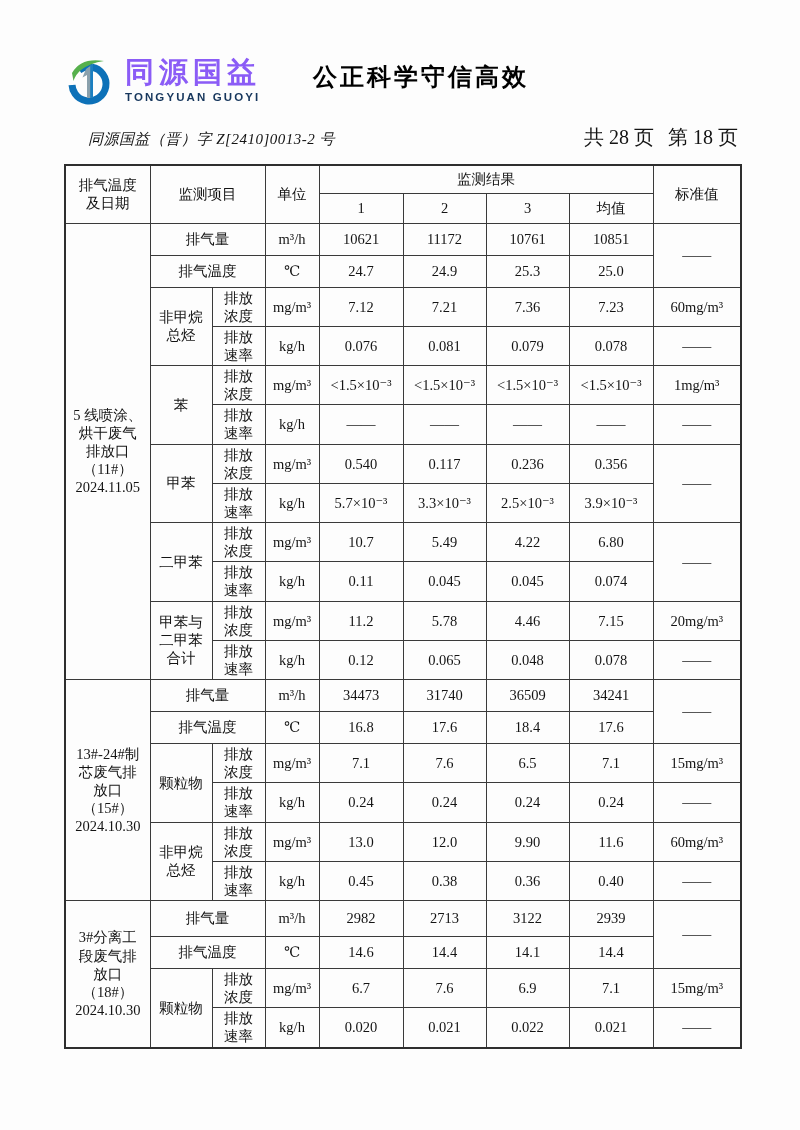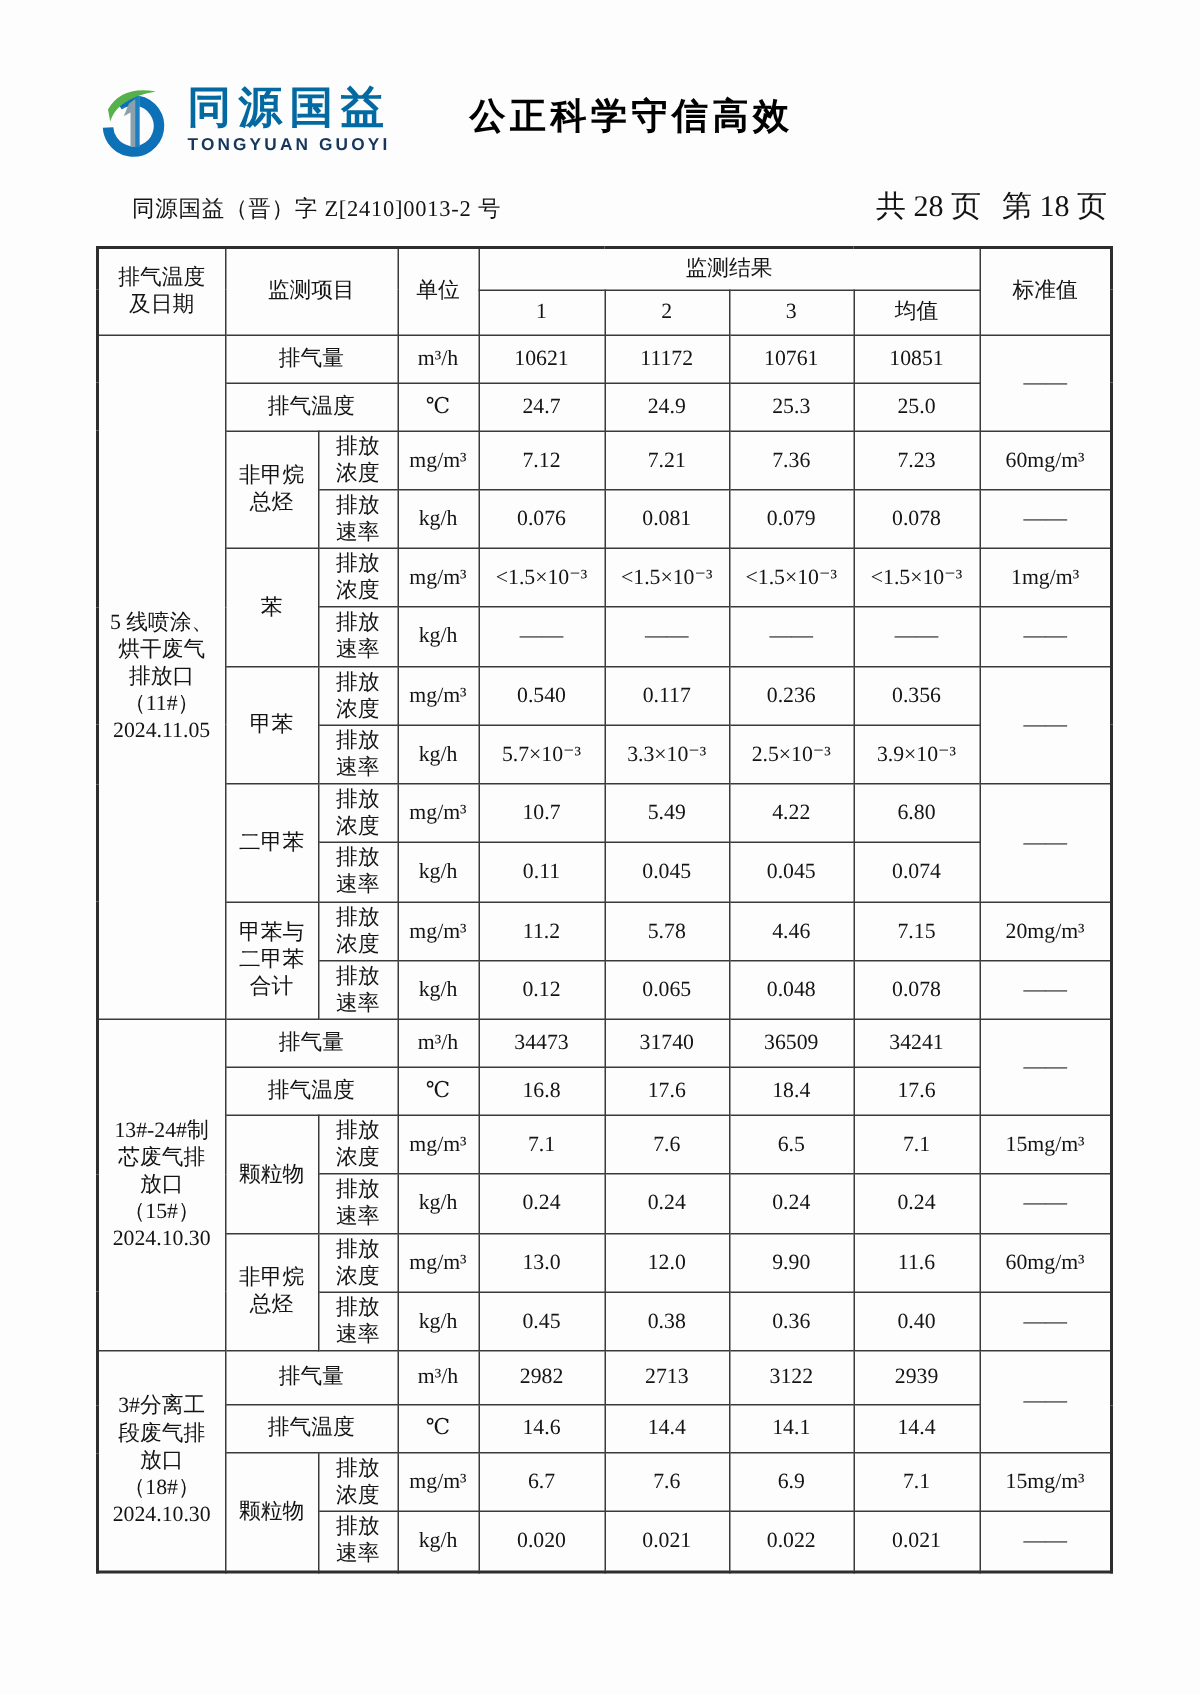--- a/index.html
+++ b/index.html
@@ -9,27 +9,27 @@
     font-family:"Liberation Serif","DejaVu Serif",serif;
     color:#141414;
     position:relative;
   }
   .page { width:800px; height:1130px; overflow:hidden; }
 
   
   .brand-row { display:flex; align-items:center; padding:54px 60px 0 62px; }
   .logo-block { display:flex; align-items:center; gap:9px; }
   .logo-text { display:flex; flex-direction:column; line-height:1; }
-  .logo-cn { font-size:29px; font-weight:bold; color:#0369a1; letter-spacing:5px; font-family:"Liberation Sans","DejaVu Sans",sans-serif; }
+  .logo-cn { font-size:29px; font-weight:bold; color:#8b5cf6; letter-spacing:5px; font-family:"Liberation Sans","DejaVu Sans",sans-serif; }
   .logo-en { font-size:11.5px; font-weight:bold; color:#16365c; letter-spacing:2.1px; margin-top:5px; font-family:"Liberation Sans","DejaVu Sans",sans-serif; }
   .slogan { display:flex; margin-left:52px; margin-top:-8px; }
   .slogan span { font-size:24px; font-weight:bold; letter-spacing:3px; color:#000; }
 
   .doc-row { display:flex; justify-content:space-between; align-items:baseline; padding:16px 62px 0 88px; }
-  .doc-no { font-size:15px; letter-spacing:0.5px; }
+  .doc-no { font-size:15px; letter-spacing:0.5px;font-style:italic; }
   .page-info { font-size:20px; display:flex; gap:14px; }
 
   .title { font-size:17.5px; font-weight:normal; text-align:center; margin:10px 0 0 0; letter-spacing:1.5px; }
 
   
   table.mon {
     border-collapse:collapse; table-layout:fixed;
     width:676px; margin:13px 0 0 64px;
     border:2px solid #2e2e2e;
   }

